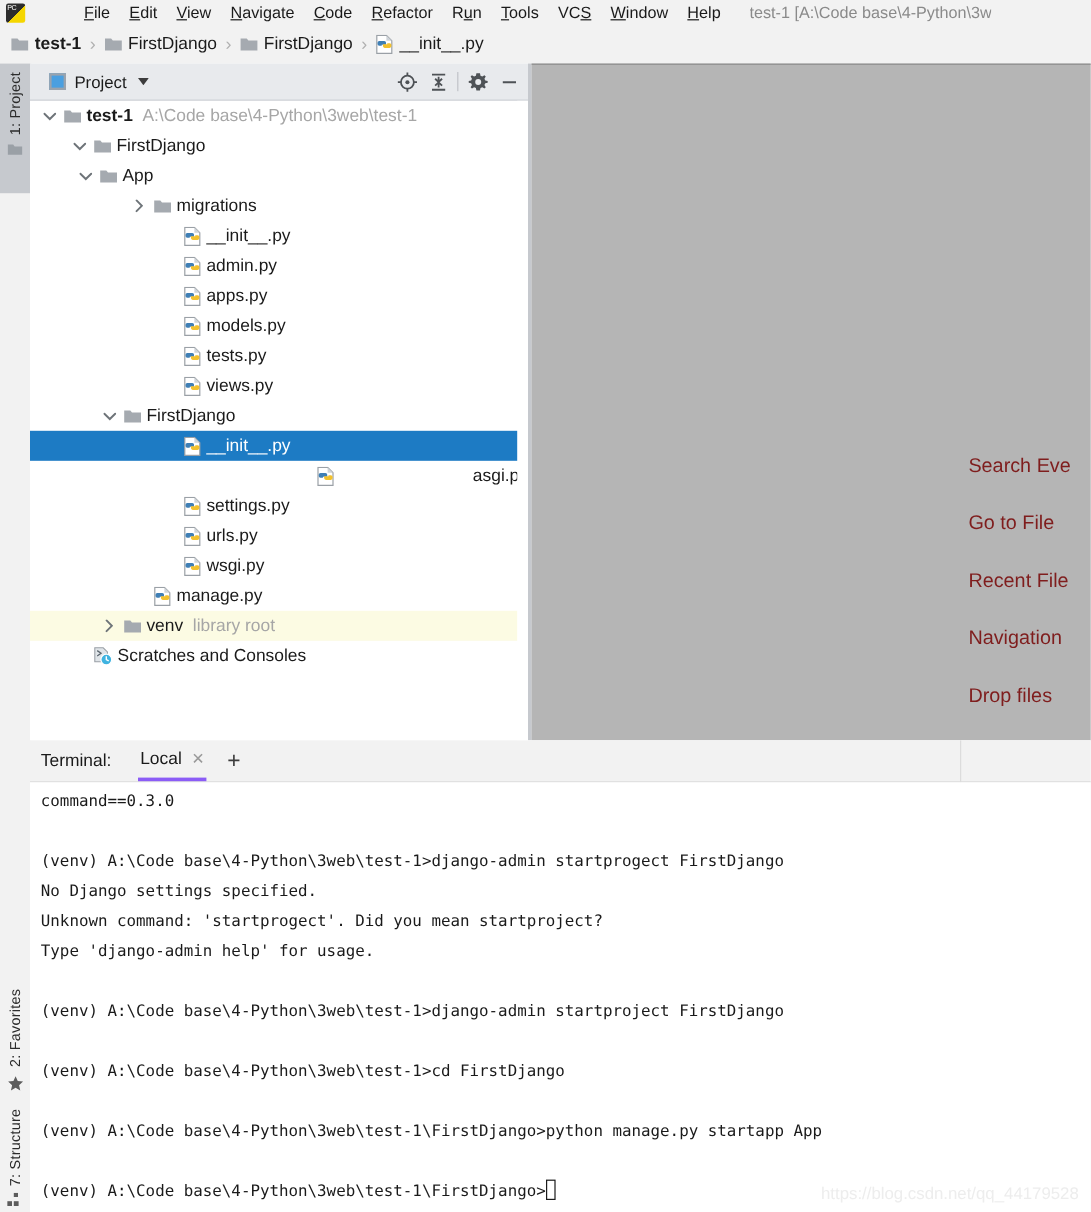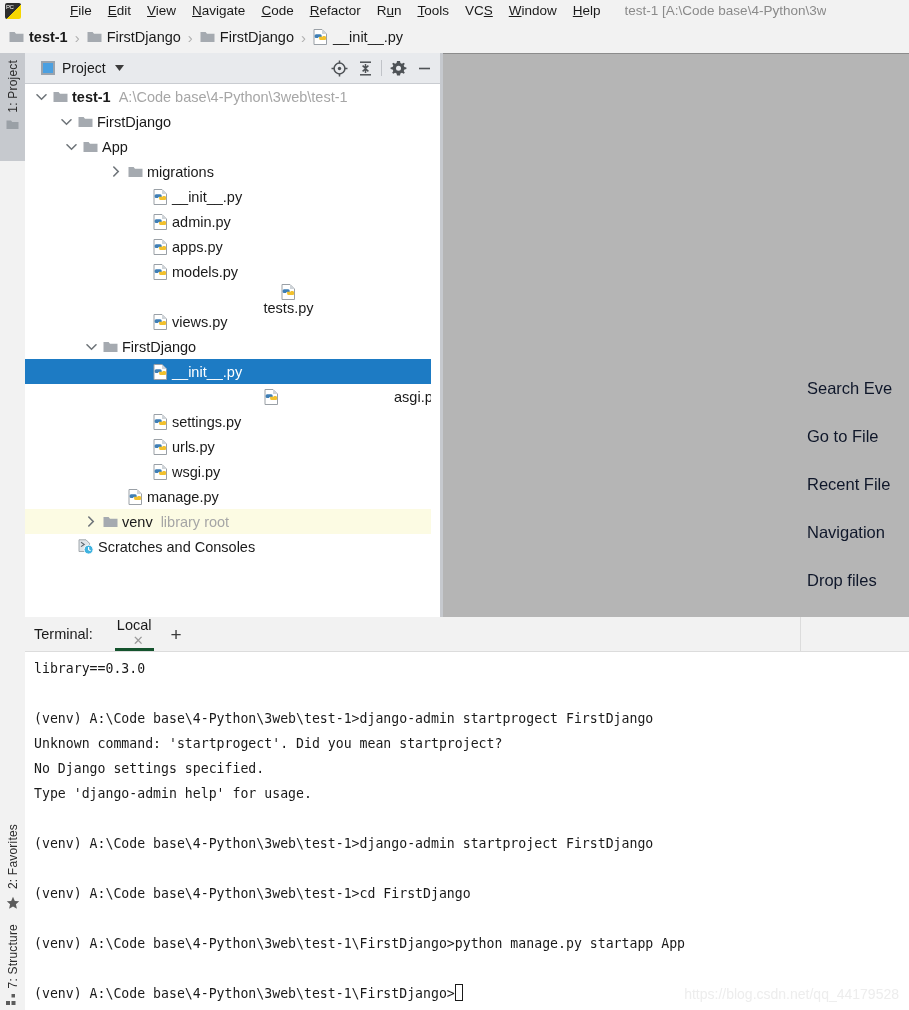--- a/index.html
+++ b/index.html
@@ -146,21 +146,21 @@
   #editor-area {
     position: absolute; top: 53px; left: 443px; width: 466px; height: 564px;
     background: #b5b5b5;
     border-top: 1px solid #8c8c8c;
     box-sizing: border-box;
     overflow: hidden;
   }
   #editor-hints {
     position: absolute; left: 364px; top: 310px;
     display: flex; flex-direction: column;
-    font-size: 16.5px; color: #0f172a;
+    font-size: 16.5px; color: #7f1d1d;
     white-space: nowrap;
   }
   .hint-row { height: 48px; display: flex; align-items: center; }
 
   
   #terminal-panel {
     position: absolute; top: 617px; left: 25px; width: 884px; height: 393px;
     background: #ffffff;
   }
   #terminal-header {
@@ -168,23 +168,22 @@
     background: #f2f2f2;
     border-bottom: 1px solid #dcdcdc;
     display: flex; align-items: center; box-sizing: border-box;
   }
   #terminal-label {
     font-size: 14.5px; color: #1a1a1a; margin-left: 9px;
   }
   #terminal-tab {
     margin-left: 22px; height: 34px;
     display: flex; align-items: center;
-    border-bottom: 3px solid #14532d; box-sizing: border-box;
+    border-bottom: 3px solid #8b5cf6; box-sizing: border-box;
     padding: 0 2px;
-    flex-direction: column;
   }
   #terminal-tab-label { font-size: 14.5px; color: #1a1a1a; }
   #terminal-tab-close {
     margin-left: 8px; font-size: 13px; color: #9a9a9a;
   }
   #terminal-add {
     margin-left: 17px; font-size: 19px; color: #3c3c3c; line-height: 1;
   }
   #terminal-divider-right {
     position: absolute; top: 0; left: 775px; width: 1px; height: 35px;
@@ -470,21 +469,21 @@
     <svg width="15" height="16" viewBox="0 0 15 16">
       <path d="M1 0.5 L9 0.5 L13.5 5 L13.5 15.5 L1 15.5 Z" fill="#ffffff" stroke="#9aa0a6" stroke-width="1"></path>
       <path d="M9 0.5 L13.5 5 L9 5 Z" fill="#cfd4d9"></path>
       <path d="M3.2 5.2 h4.0 a1.5 1.5 0 0 1 1.5 1.5 v1.6 h-3.6 v0.8 h-2.0 a1.5 1.5 0 0 1 -1.5 -1.5 v-0.9 a1.5 1.5 0 0 1 1.5 -1.5 z" fill="#3f7fb5"></path>
       <path d="M11.6 10.9 h-4.0 a1.5 1.5 0 0 1 -1.5 -1.5 v-1.6 h3.6 v-0.8 h2.0 a1.5 1.5 0 0 1 1.5 1.5 v0.9 a1.5 1.5 0 0 1 -1.5 1.5 z" fill="#f2c12e"></path>
     </svg>
             </span>
           </span>
           <span class="tlabel">models.py</span>
         </div>
-        <div class="trow" style="padding-left: 108px; flex-direction: column;">
+        <div class="trow" style="padding-left: 108px;">
           <span class="arrow-spacer"></span>
           <span style="display:inline-flex;margin-left:4px;">
             <span style="display:inline-flex;flex:none;">
     <svg width="15" height="16" viewBox="0 0 15 16">
       <path d="M1 0.5 L9 0.5 L13.5 5 L13.5 15.5 L1 15.5 Z" fill="#ffffff" stroke="#9aa0a6" stroke-width="1"></path>
       <path d="M9 0.5 L13.5 5 L9 5 Z" fill="#cfd4d9"></path>
       <path d="M3.2 5.2 h4.0 a1.5 1.5 0 0 1 1.5 1.5 v1.6 h-3.6 v0.8 h-2.0 a1.5 1.5 0 0 1 -1.5 -1.5 v-0.9 a1.5 1.5 0 0 1 1.5 -1.5 z" fill="#3f7fb5"></path>
       <path d="M11.6 10.9 h-4.0 a1.5 1.5 0 0 1 -1.5 -1.5 v-1.6 h3.6 v-0.8 h2.0 a1.5 1.5 0 0 1 1.5 1.5 v0.9 a1.5 1.5 0 0 1 -1.5 1.5 z" fill="#f2c12e"></path>
     </svg>
             </span>
@@ -654,25 +653,25 @@
     <div id="terminal-header">
       <div id="terminal-label">Terminal:</div>
       <div id="terminal-tab">
         <span id="terminal-tab-label">Local</span>
         <span id="terminal-tab-close">✕</span>
       </div>
       <div id="terminal-add">+</div>
       <div id="terminal-divider-right"></div>
     </div>
     <div id="terminal-body">
-        <div class="tline">library==0.3.0</div>
+        <div class="tline">command==0.3.0</div>
         <div class="tline blank"></div>
         <div class="tline">(venv) A:\Code base\4-Python\3web\test-1&gt;django-admin startprogect FirstDjango</div>
+        <div class="tline">No Django settings specified.</div>
         <div class="tline">Unknown command: 'startprogect'. Did you mean startproject?</div>
-        <div class="tline">No Django settings specified.</div>
         <div class="tline">Type 'django-admin help' for usage.</div>
         <div class="tline blank"></div>
         <div class="tline">(venv) A:\Code base\4-Python\3web\test-1&gt;django-admin startproject FirstDjango</div>
         <div class="tline blank"></div>
         <div class="tline">(venv) A:\Code base\4-Python\3web\test-1&gt;cd FirstDjango</div>
         <div class="tline blank"></div>
         <div class="tline">(venv) A:\Code base\4-Python\3web\test-1\FirstDjango&gt;python manage.py startapp App</div>
         <div class="tline blank"></div>
         <div class="tline"><span>(venv) A:\Code base\4-Python\3web\test-1\FirstDjango&gt;</span><span class="cursor-block"></span></div>
       </div>

